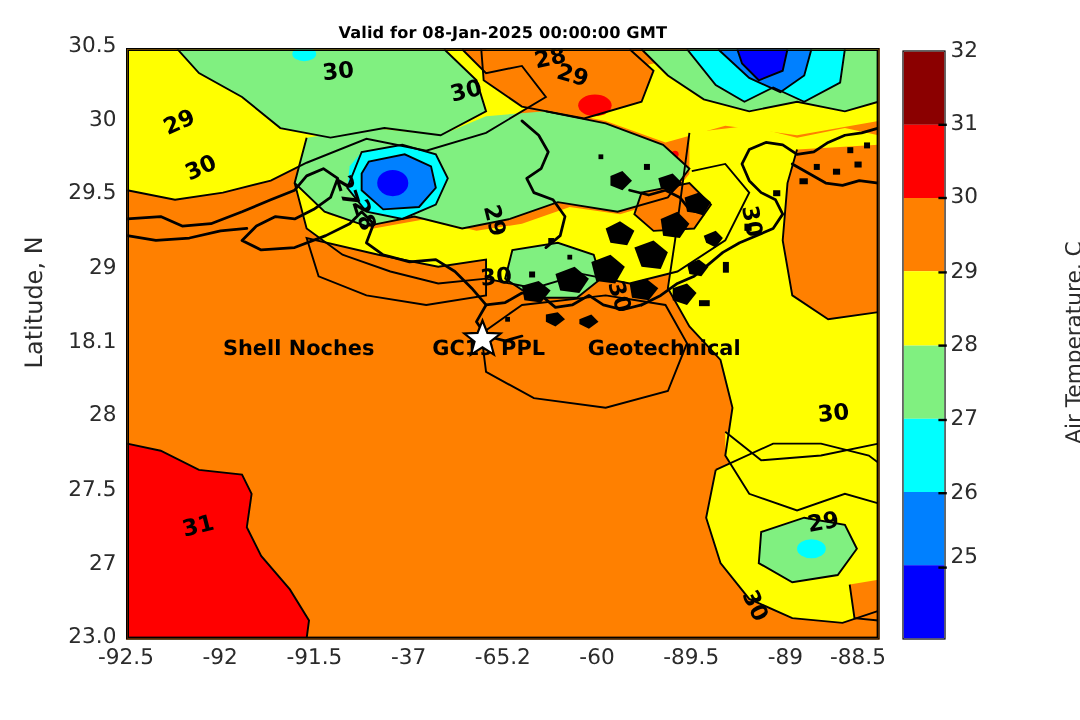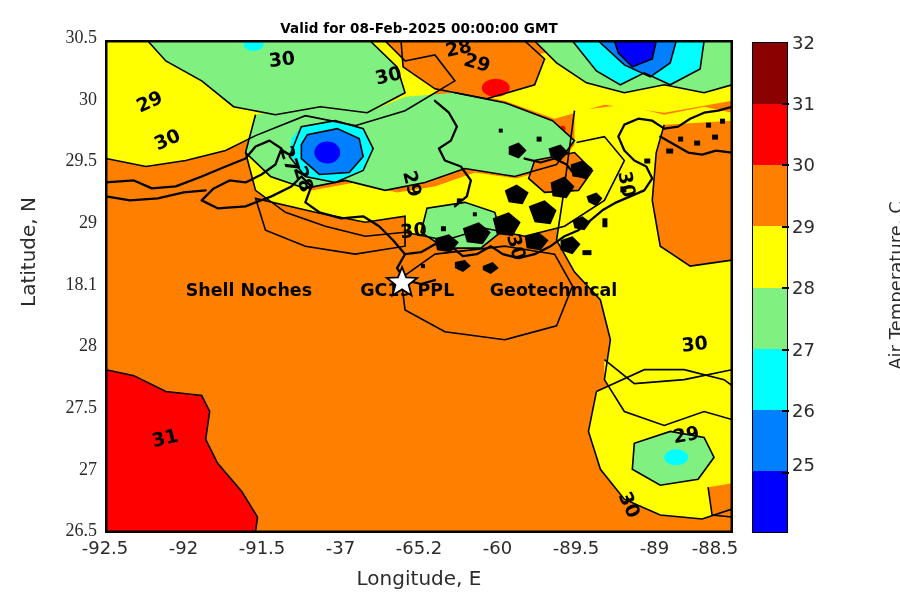--- a/index.html
+++ b/index.html
@@ -26,21 +26,21 @@
 
   
   .xtick{
     position:absolute;top:537px;font-size:18px;color:#2b2b2b;
     transform:translateX(-50%);white-space:nowrap;text-align:right;
   }
   .ytick{
     position:absolute;left:97px;font-size:18px;color:#2b2b2b;
     transform:translateY(-50%);white-space:nowrap;text-align:right;
   }
-  .ytick span{position:absolute;right:0;top:-13px;white-space:nowrap;font-family:Liberation Serif, serif;}
+  .ytick span{position:absolute;right:0;top:-13px;white-space:nowrap;}
 
   
   #xlabel{
     position:absolute;left:105px;top:566px;width:628px;text-align:center;
     font-size:20px;color:#2b2b2b;
   }
   #ylabel{
     position:absolute;left:-92px;top:240px;width:240px;text-align:center;
     font-size:20px;color:#2b2b2b;transform:rotate(-90deg);transform-origin:50% 50%;
   }
@@ -63,21 +63,21 @@
 
   
   .clabel{font-family:"DejaVu Sans","Liberation Sans",sans-serif;font-size:19px;font-weight:bold;fill:#000;}
   .sitelabel{font-family:"DejaVu Sans","Liberation Sans",sans-serif;font-size:17.5px;font-weight:bold;fill:#000;}
 </style>
 </head>
 <body>
 
 <div id="root">
 
-  <div id="chart-title">Valid for 08-Feb-2025 00:00:00 GMT</div>
+  <div id="chart-title">Valid for 08-Jan-2025 00:00:00 GMT</div>
 
   <div id="plot-area">
     <svg id="map-svg" viewBox="0 0 628 493" preserveAspectRatio="none">
       <defs>
         <clipPath id="pc">
             <rect x="0" y="0" width="628" height="493"></rect>
           </clipPath>
       </defs>
       <g clip-path="url(#pc)">
 
@@ -279,24 +279,23 @@
   <div class="ytick" style="top:348.3px">
       <span>28</span>
     </div>
   <div class="ytick" style="top:410px">
       <span>27.5</span>
     </div>
   <div class="ytick" style="top:471.6px">
       <span>27</span>
     </div>
   <div class="ytick" style="top:533px">
-      <span>26.5</span>
-    </div>
-
-  <div id="xlabel">Longitude, E</div>
+      <span>23.0</span>
+    </div>
+
   <div id="ylabel">Latitude, N</div>
 
   <div id="colorbar">
     <div class="cb-band" style="height:12.5%;background:#8B0000"></div>
     <div class="cb-band" style="height:12.5%;background:#FF0000"></div>
     <div class="cb-band" style="height:12.5%;background:#FF8000"></div>
     <div class="cb-band" style="height:12.5%;background:#FFFF00"></div>
     <div class="cb-band" style="height:12.5%;background:#80F080"></div>
     <div class="cb-band" style="height:12.5%;background:#00FFFF"></div>
     <div class="cb-band" style="height:12.5%;background:#0080FF"></div>

